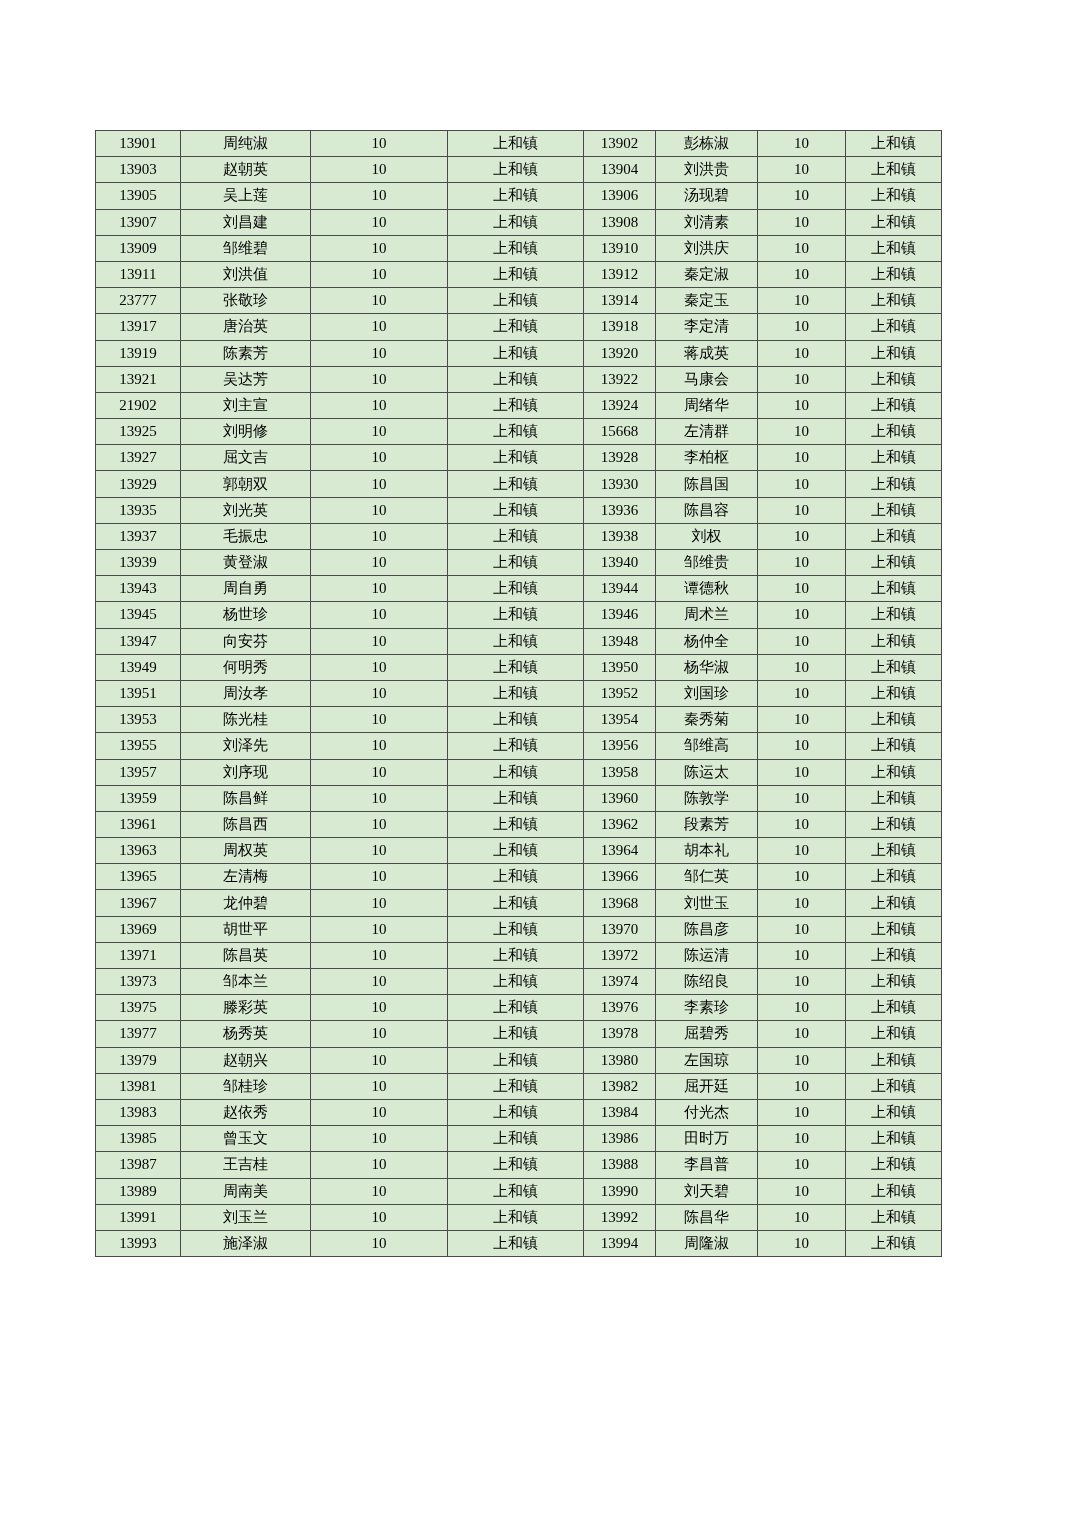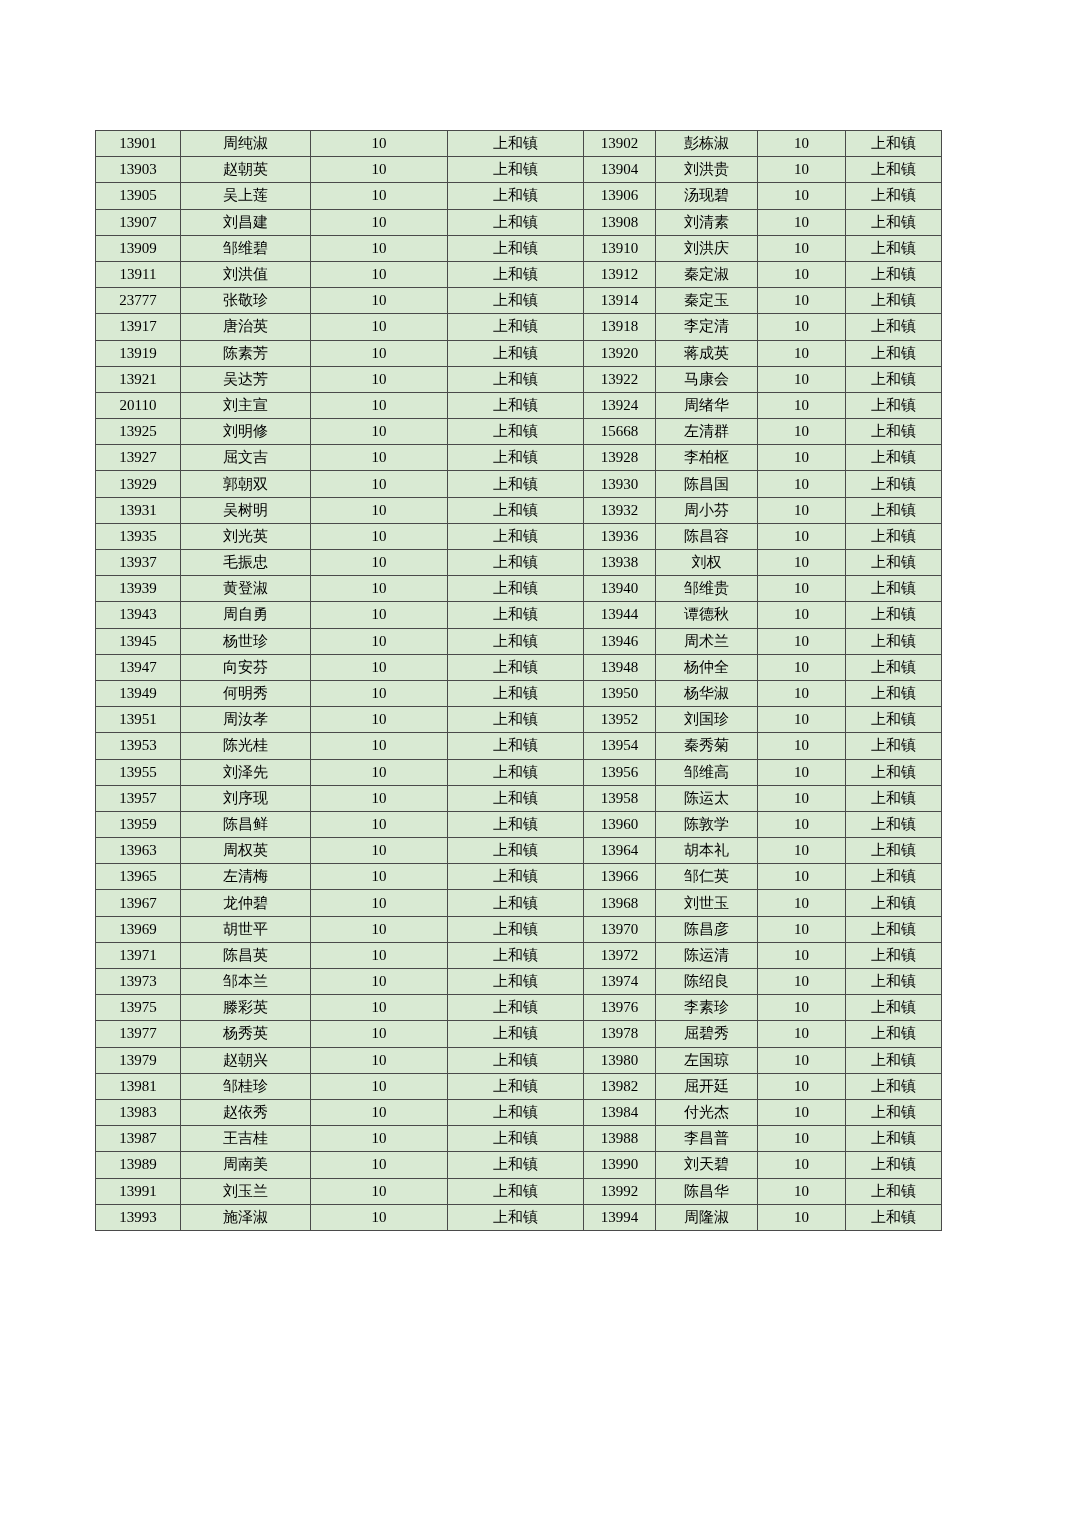--- a/index.html
+++ b/index.html
@@ -147,21 +147,21 @@
           <td>13921</td>
           <td>吴达芳</td>
           <td>10</td>
           <td>上和镇</td>
           <td>13922</td>
           <td>马康会</td>
           <td>10</td>
           <td>上和镇</td>
         </tr>
         <tr>
-          <td>20110</td>
+          <td>21902</td>
           <td>刘主宣</td>
           <td>10</td>
           <td>上和镇</td>
           <td>13924</td>
           <td>周绪华</td>
           <td>10</td>
           <td>上和镇</td>
         </tr>
         <tr>
           <td>13925</td>
@@ -187,30 +187,20 @@
           <td>13929</td>
           <td>郭朝双</td>
           <td>10</td>
           <td>上和镇</td>
           <td>13930</td>
           <td>陈昌国</td>
           <td>10</td>
           <td>上和镇</td>
         </tr>
         <tr>
-          <td>13931</td>
-          <td>吴树明</td>
-          <td>10</td>
-          <td>上和镇</td>
-          <td>13932</td>
-          <td>周小芬</td>
-          <td>10</td>
-          <td>上和镇</td>
-        </tr>
-        <tr>
           <td>13935</td>
           <td>刘光英</td>
           <td>10</td>
           <td>上和镇</td>
           <td>13936</td>
           <td>陈昌容</td>
           <td>10</td>
           <td>上和镇</td>
         </tr>
         <tr>
@@ -317,20 +307,30 @@
           <td>13959</td>
           <td>陈昌鲜</td>
           <td>10</td>
           <td>上和镇</td>
           <td>13960</td>
           <td>陈敦学</td>
           <td>10</td>
           <td>上和镇</td>
         </tr>
         <tr>
+          <td>13961</td>
+          <td>陈昌西</td>
+          <td>10</td>
+          <td>上和镇</td>
+          <td>13962</td>
+          <td>段素芳</td>
+          <td>10</td>
+          <td>上和镇</td>
+        </tr>
+        <tr>
           <td>13963</td>
           <td>周权英</td>
           <td>10</td>
           <td>上和镇</td>
           <td>13964</td>
           <td>胡本礼</td>
           <td>10</td>
           <td>上和镇</td>
         </tr>
         <tr>
@@ -423,20 +423,30 @@
           <td>10</td>
           <td>上和镇</td>
         </tr>
         <tr>
           <td>13983</td>
           <td>赵依秀</td>
           <td>10</td>
           <td>上和镇</td>
           <td>13984</td>
           <td>付光杰</td>
+          <td>10</td>
+          <td>上和镇</td>
+        </tr>
+        <tr>
+          <td>13985</td>
+          <td>曾玉文</td>
+          <td>10</td>
+          <td>上和镇</td>
+          <td>13986</td>
+          <td>田时万</td>
           <td>10</td>
           <td>上和镇</td>
         </tr>
         <tr>
           <td>13987</td>
           <td>王吉桂</td>
           <td>10</td>
           <td>上和镇</td>
           <td>13988</td>
           <td>李昌普</td>

